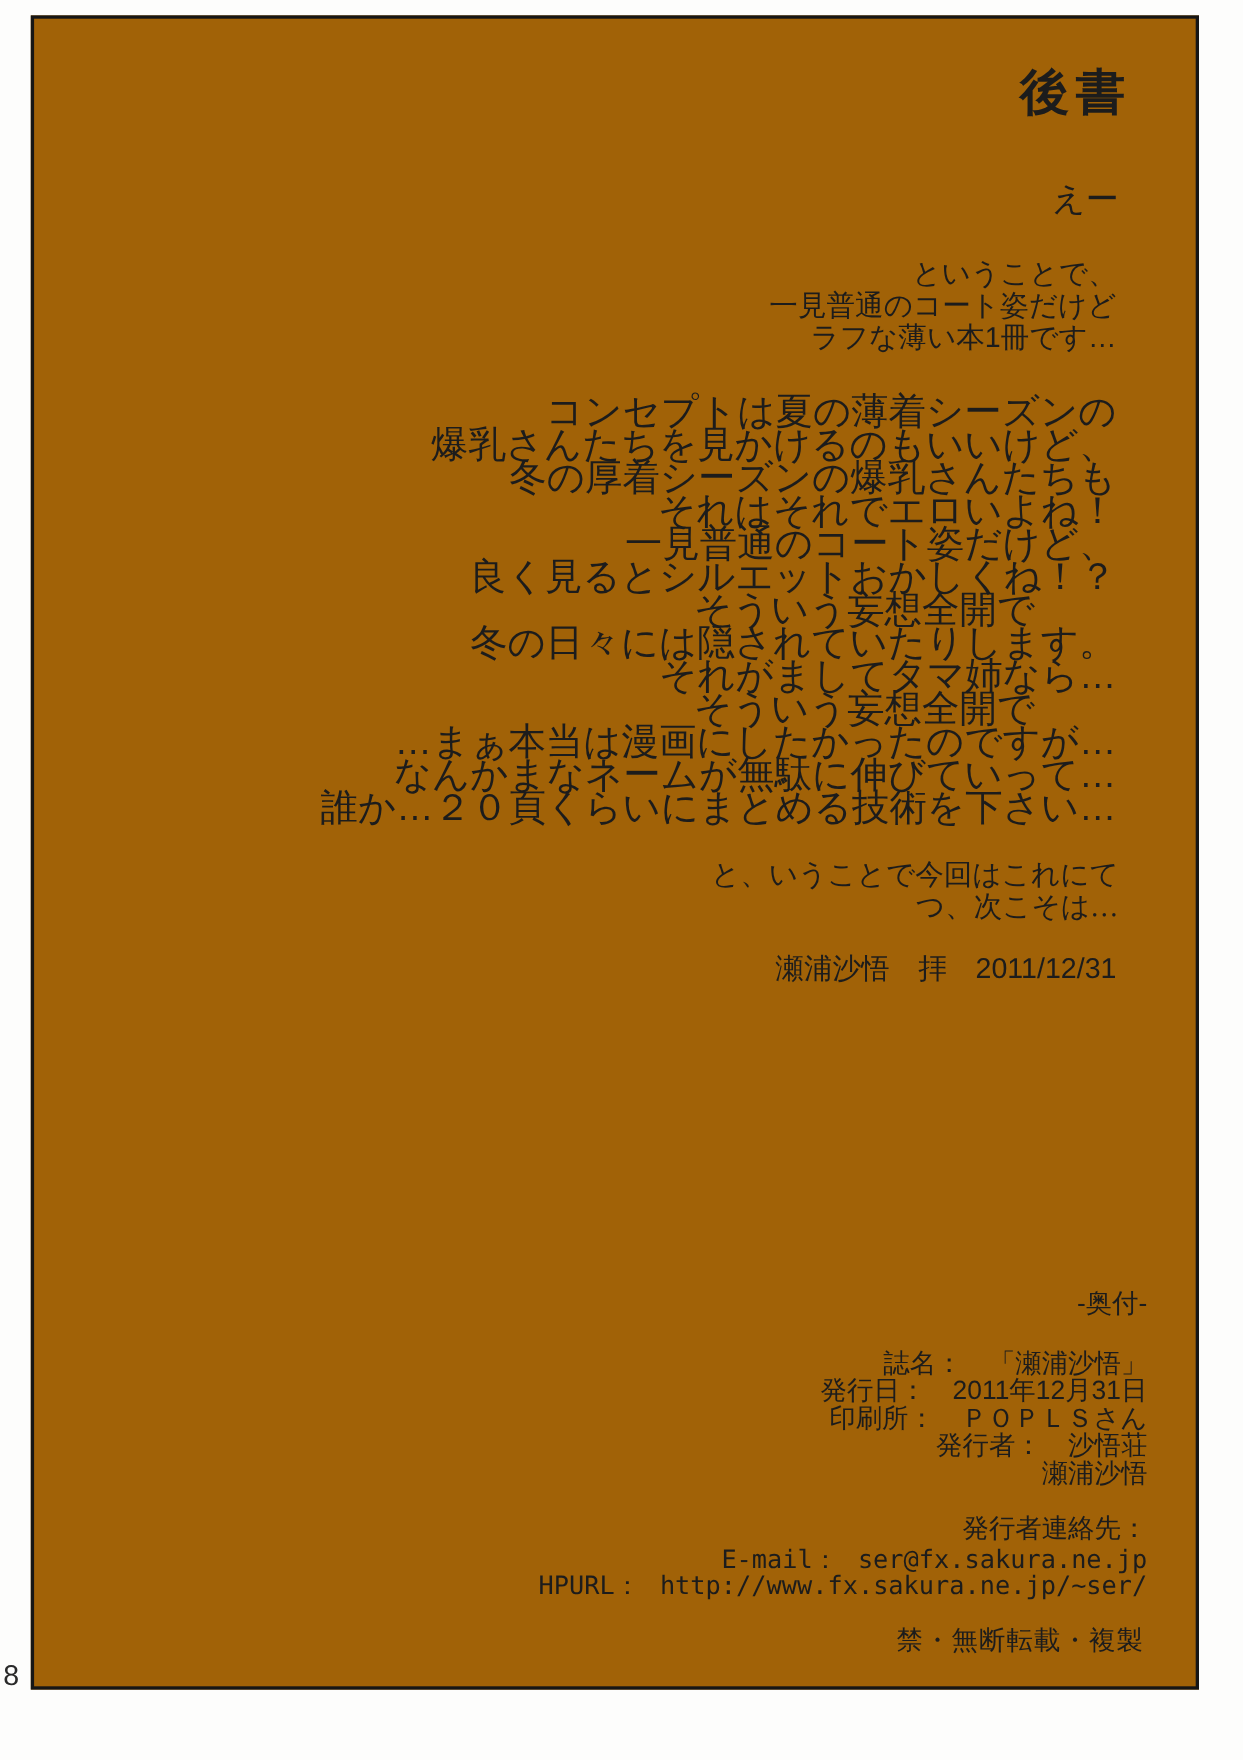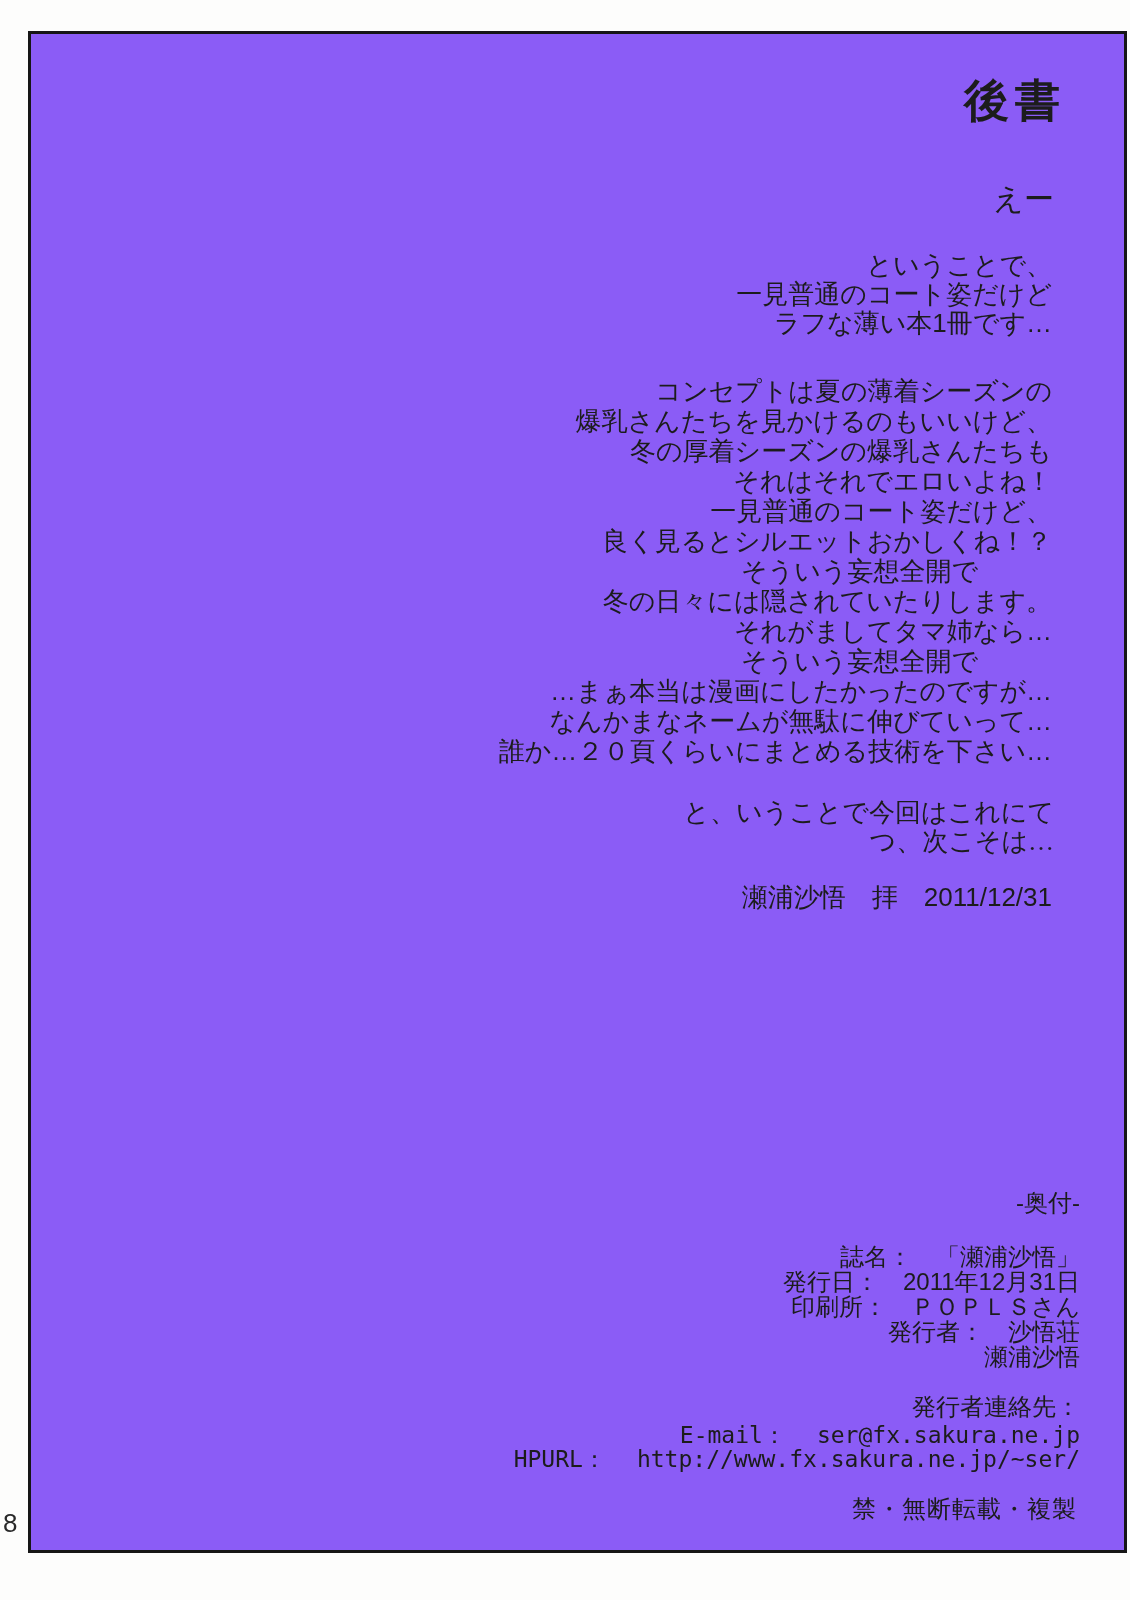--- a/index.html
+++ b/index.html
@@ -13,26 +13,25 @@
     color: #1c1c1c;
   }
   .scan-page {
     position: relative;
     width: 1130px;
     height: 1600px;
   }
   .page-frame {
     position: absolute;
     left: 28px;
-    top: 31px;
+    top: 14px;
     width: 1056px;
     height: 1516px;
     border: 3px solid #161616;
-    background: #8b5cf6;
-    padding-left: 37px;
+    background: #a16207;
   }
   .block {
     position: absolute;
     left: 40px;
     text-align: right;
     white-space: nowrap;
   }
   .page-title {
     top: 44px;
     right: 58px;
@@ -49,21 +48,21 @@
   }
   .para-1 {
     top: 217px;
     right: 72px;
     font-size: 26px;
     line-height: 29px;
   }
   .para-2 {
     top: 342px;
     right: 72px;
-    font-size: 26px;
+    font-size: 34px;
     line-height: 30px;
   }
   .para-3 {
     top: 764px;
     right: 70px;
     font-size: 26px;
     line-height: 29px;
     font-family: Liberation Serif, serif;
   }
   .signature {
@@ -94,21 +93,21 @@
     font-size: 24px;
     line-height: 1;
   }
   .contact-line {
     font-size: 23px;
     line-height: 1;
     font-family: "DejaVu Sans Mono", monospace;
   }
   .email-line { top: 1390px; right: 44px; }
   .hpurl-line { top: 1414px; right: 44px; }
-  .contact-line .label { margin-right: 31px; }
+  .contact-line .label { margin-right: 18px; }
   .notice {
     top: 1463px;
     right: 47px;
     font-size: 24px;
     line-height: 1;
     letter-spacing: 1px;
   }
   .page-number {
     position: absolute;
     left: 3px;

